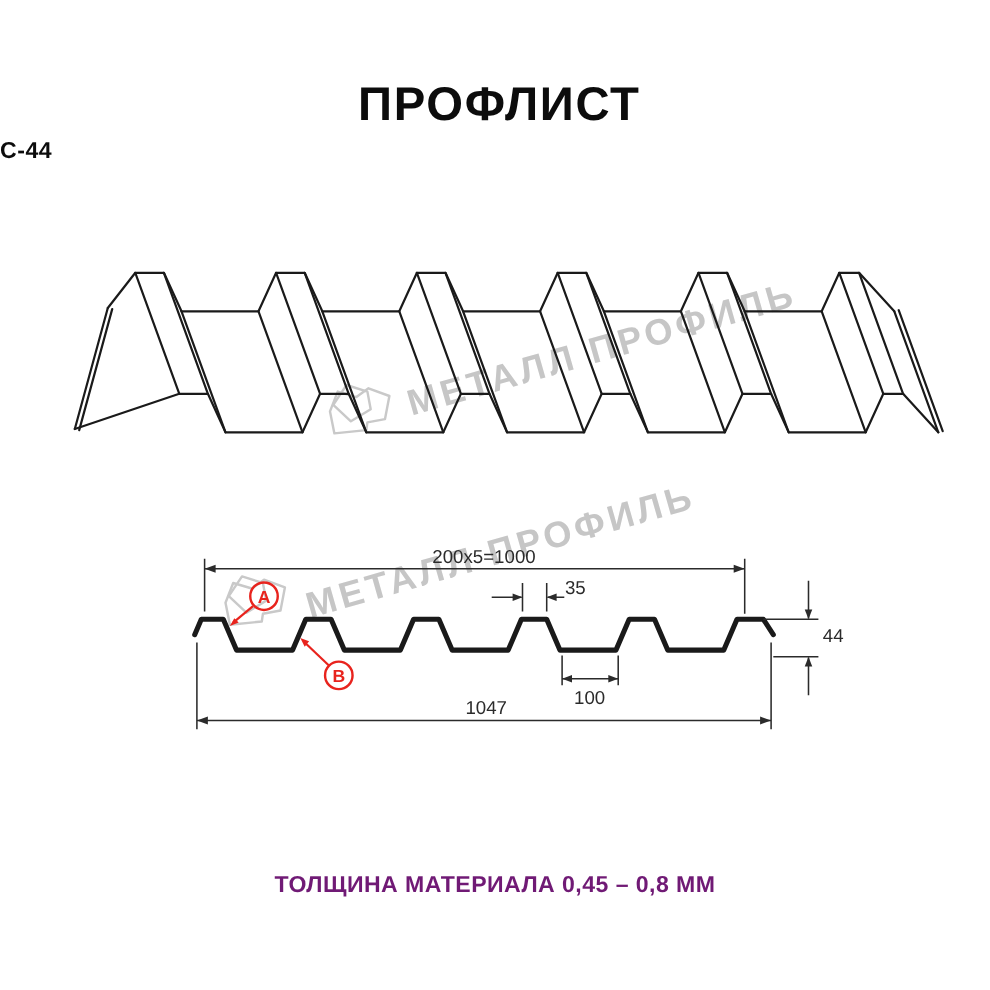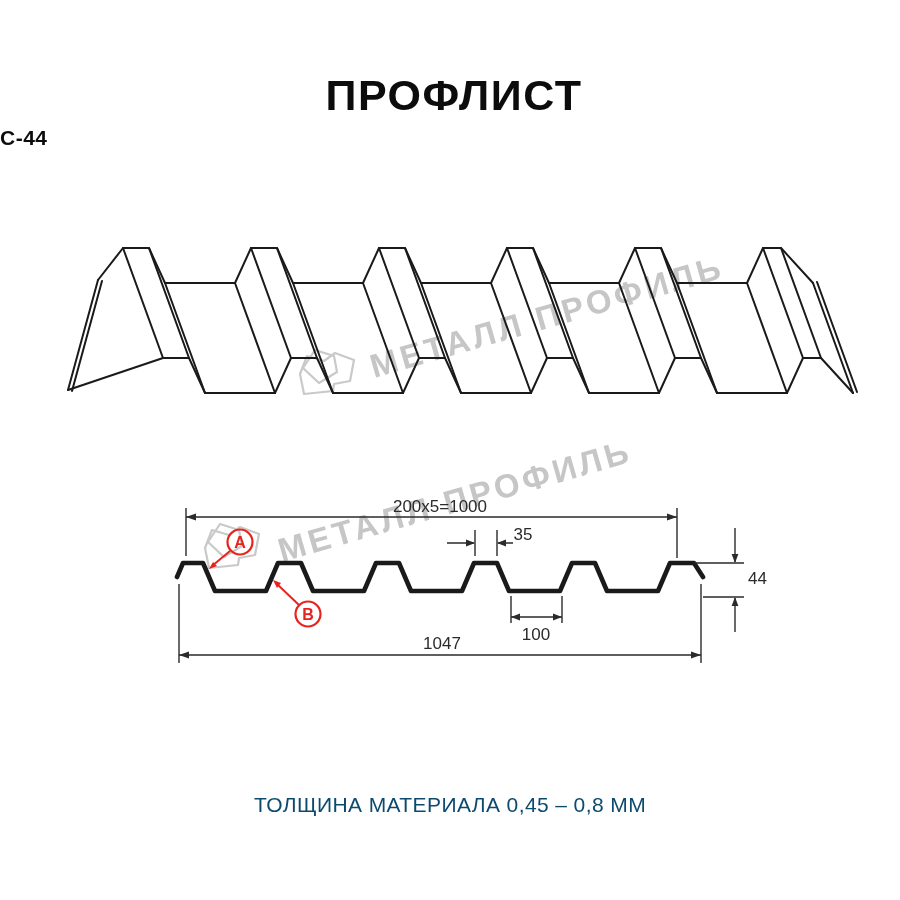--- a/index.html
+++ b/index.html
@@ -10,21 +10,21 @@
   .title{
     position:absolute;top:74px;left:4px;width:900px;text-align:center;
     font-size:43px;font-weight:700;letter-spacing:1.5px;line-height:1;color:#0c0c0c;
   }
   .subtitle{
     position:absolute;top:127px;left:0;width:900px;text-align:left;
     font-size:21px;font-weight:700;letter-spacing:0.5px;line-height:1;color:#0c0c0c;
   }
   .footer-note{
     position:absolute;top:794px;left:0;width:900px;text-align:center;
-    font-size:21px;font-weight:400;letter-spacing:0.4px;line-height:1;color:#0c4a6e;
+    font-size:21px;font-weight:700;letter-spacing:0.4px;line-height:1;color:#701a75;
   }
   svg.diagram{position:absolute;left:0;top:0;}
   .wm-text{
     font-family:"Liberation Sans",sans-serif;font-size:33px;font-weight:bold;
     letter-spacing:3.5px;fill:#c6c6c6;
   }
   .wm-shape{fill:none;stroke:#c9c9c9;stroke-width:2.2;stroke-linejoin:round;}
   .sheet{fill:none;stroke:#1a1a1a;stroke-width:2;stroke-linejoin:round;stroke-linecap:round;}
   .profile{fill:none;stroke:#1a1a1a;stroke-width:4.6;stroke-linejoin:round;stroke-linecap:round;}
   .dim{fill:none;stroke:#2b2b2b;stroke-width:1.4;}

